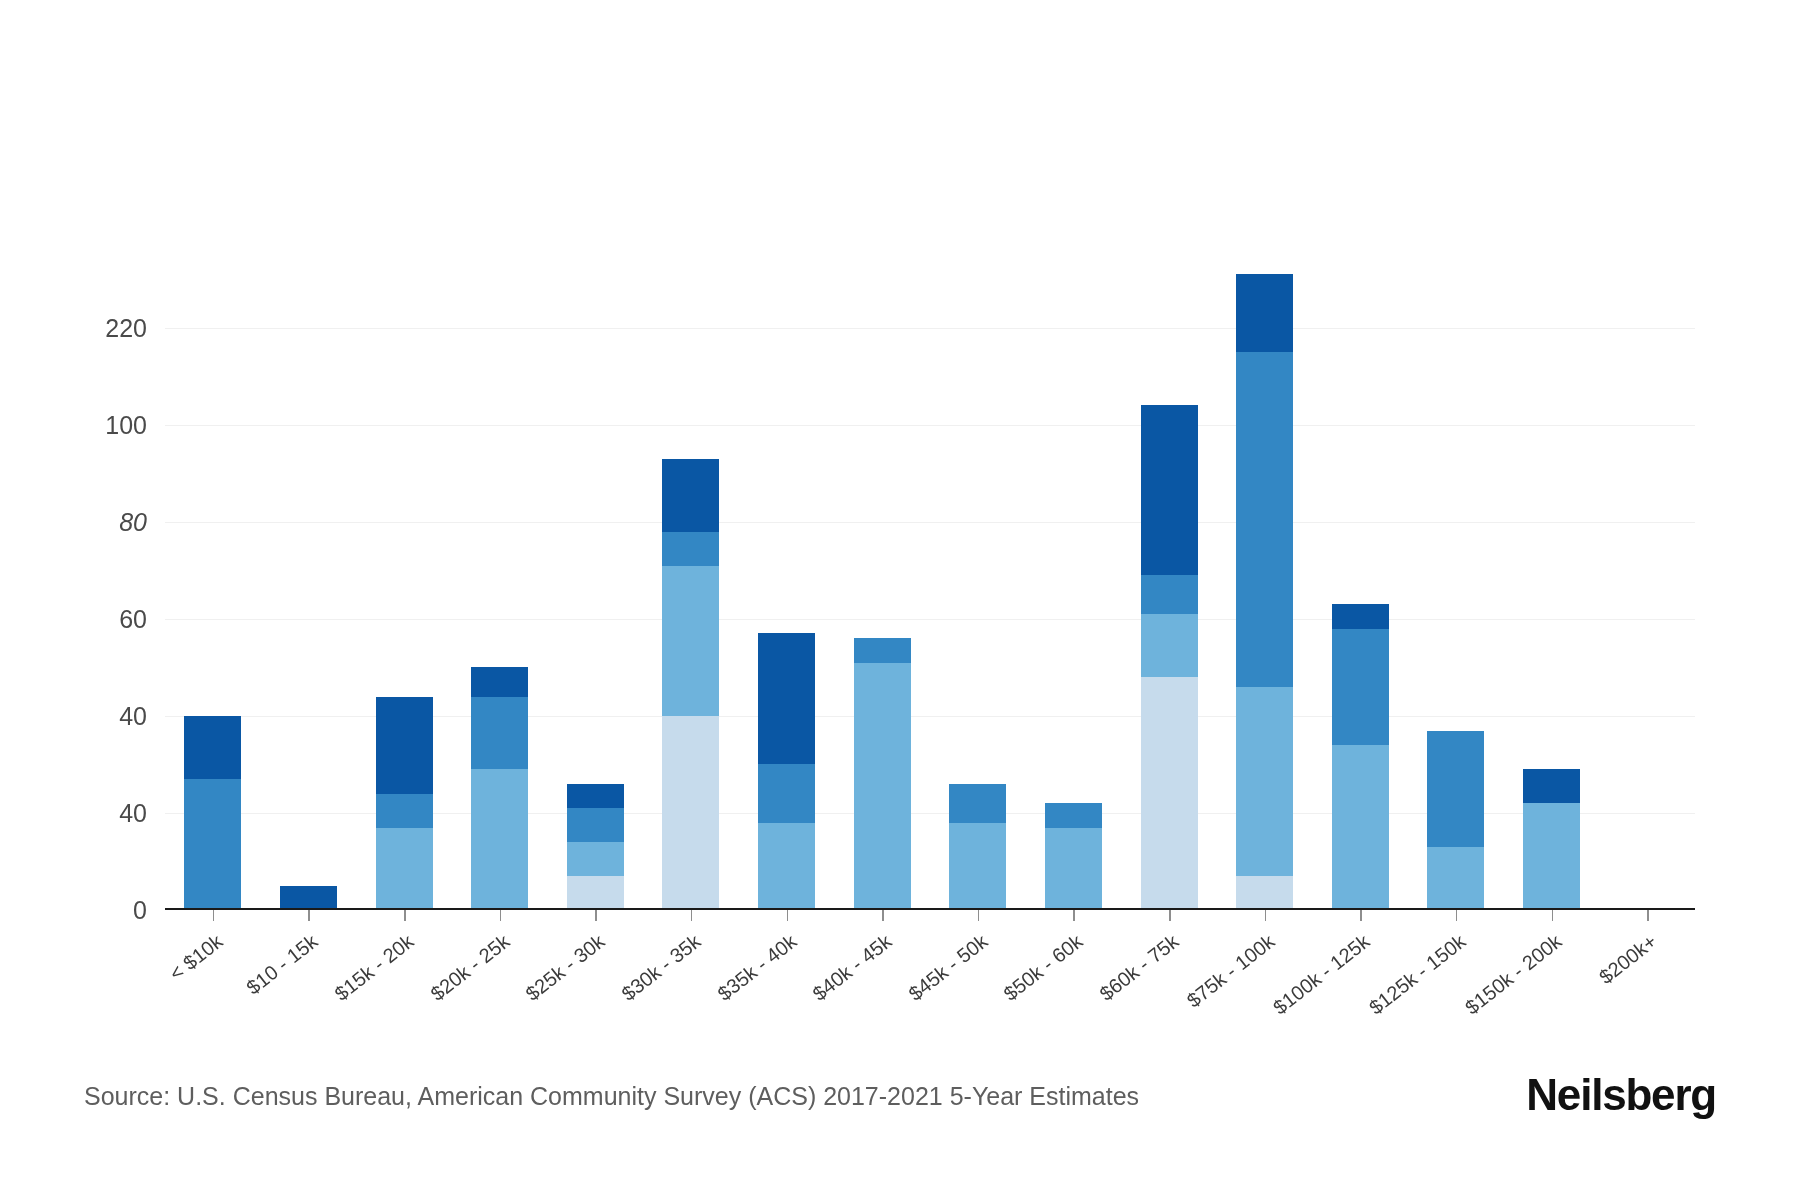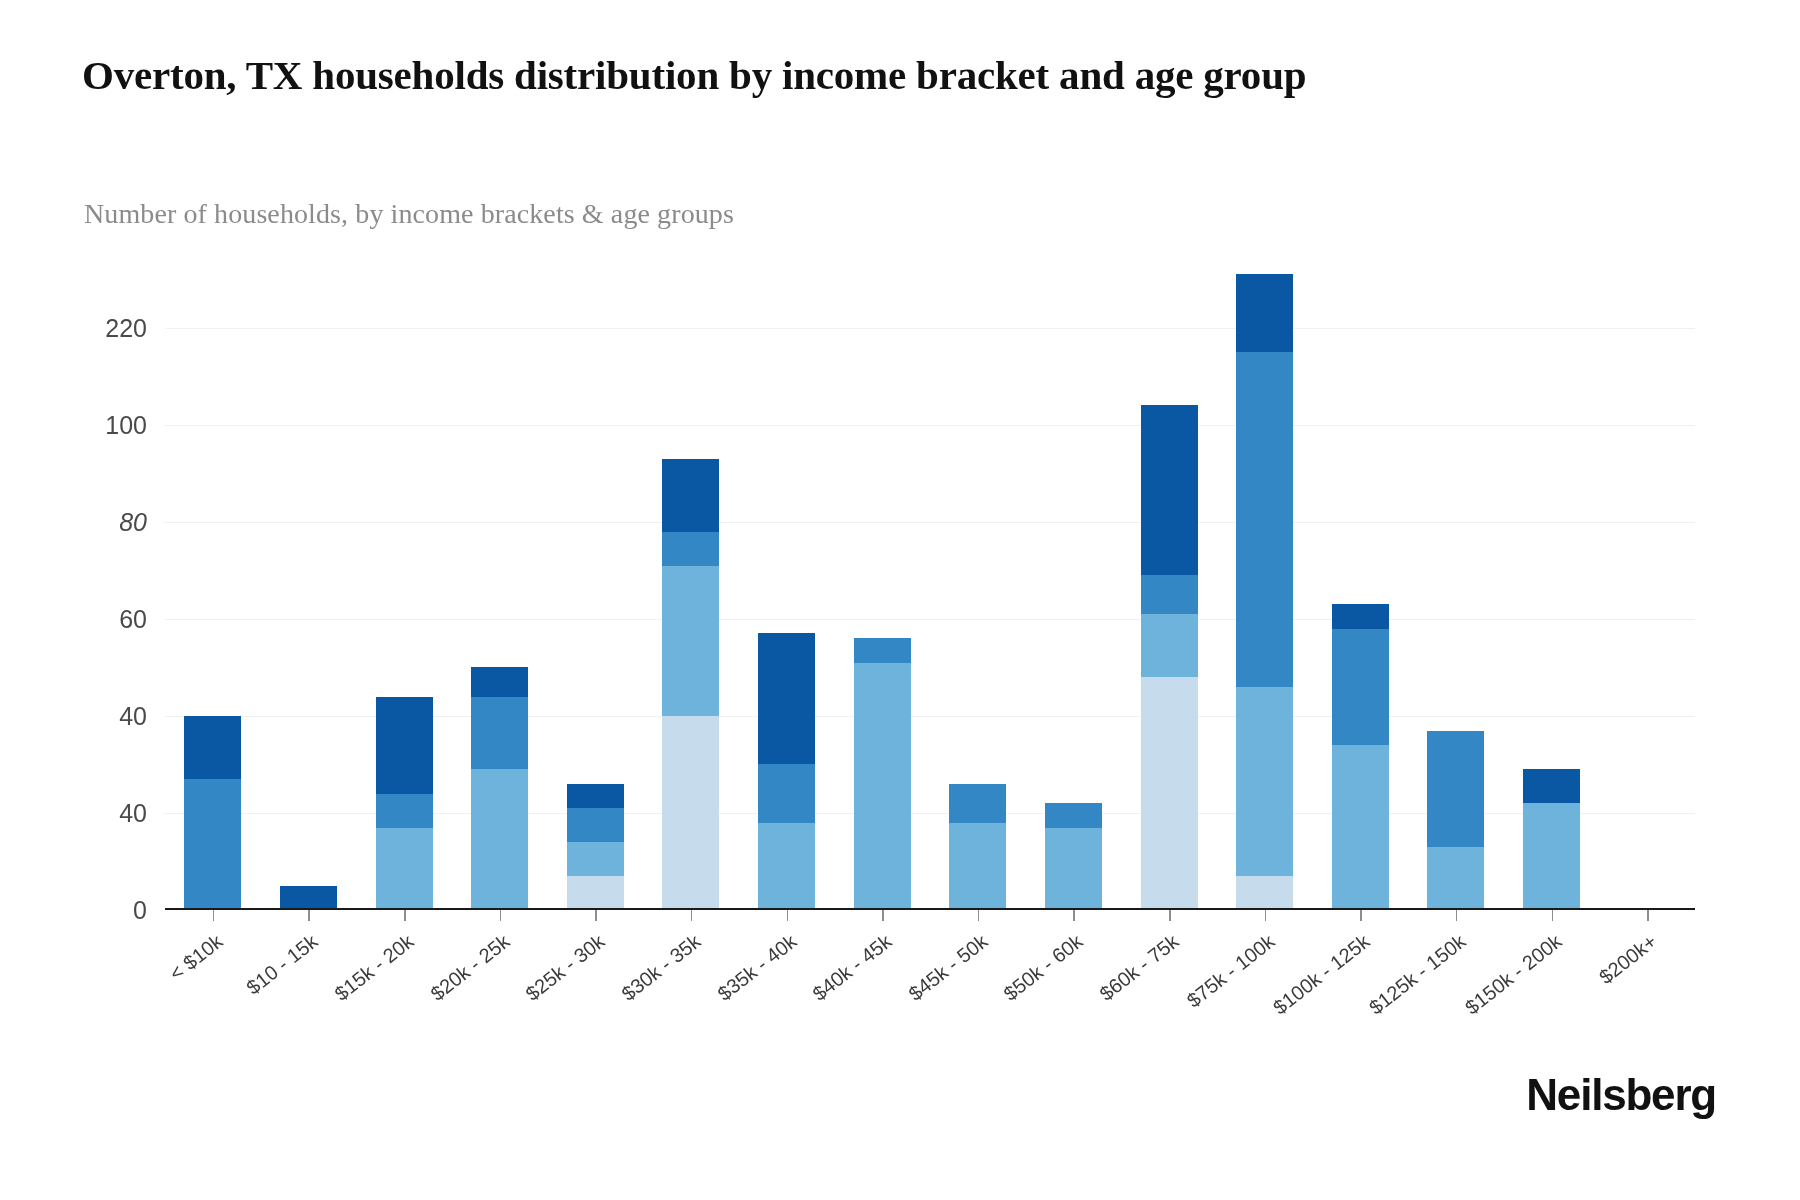--- a/index.html
+++ b/index.html
@@ -146,22 +146,20 @@
     font-weight: bold;
     letter-spacing: -1.2px;
     color: #111111;
   }
 </style>
 </head>
 <body>
 
 <div class="page">
 
-  <div class="title">Overton, TX households distribution by income bracket and age group</div>
-  <div class="subtitle">Number of households, by income brackets &amp; age groups</div>
 
   <div class="plot">
     <div class="gridlines" id="gridlines">
         <div class="gridline" style="top: 655px; background: transparent;"></div>
         <div class="ytick" style="top: 655px;">0</div>
         <div class="gridline" style="top: 557.963px;"></div>
         <div class="ytick" style="top: 557.963px;">40</div>
         <div class="gridline" style="top: 460.926px;"></div>
         <div class="ytick" style="top: 460.926px;">40</div>
         <div class="gridline" style="top: 363.889px;"></div>
@@ -308,15 +306,16 @@
         <div class="bar-slot">
           <div class="bar"></div>
           <div class="tickmark"></div>
           <div class="xlabel">$200k+</div>
         </div>
       </div>
     <div class="axis-line"></div>
   </div>
 
 
+  <div class="source">Source: U.S. Census Bureau, American Community Survey (ACS) 2017-2021 5-Year Estimates</div>
   <div class="brand">Neilsberg</div>
 
 </div>
 
 </body></html>

